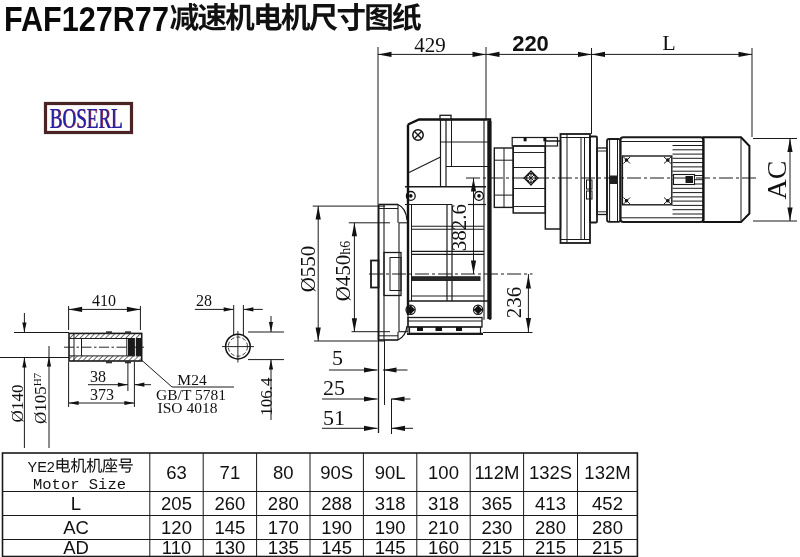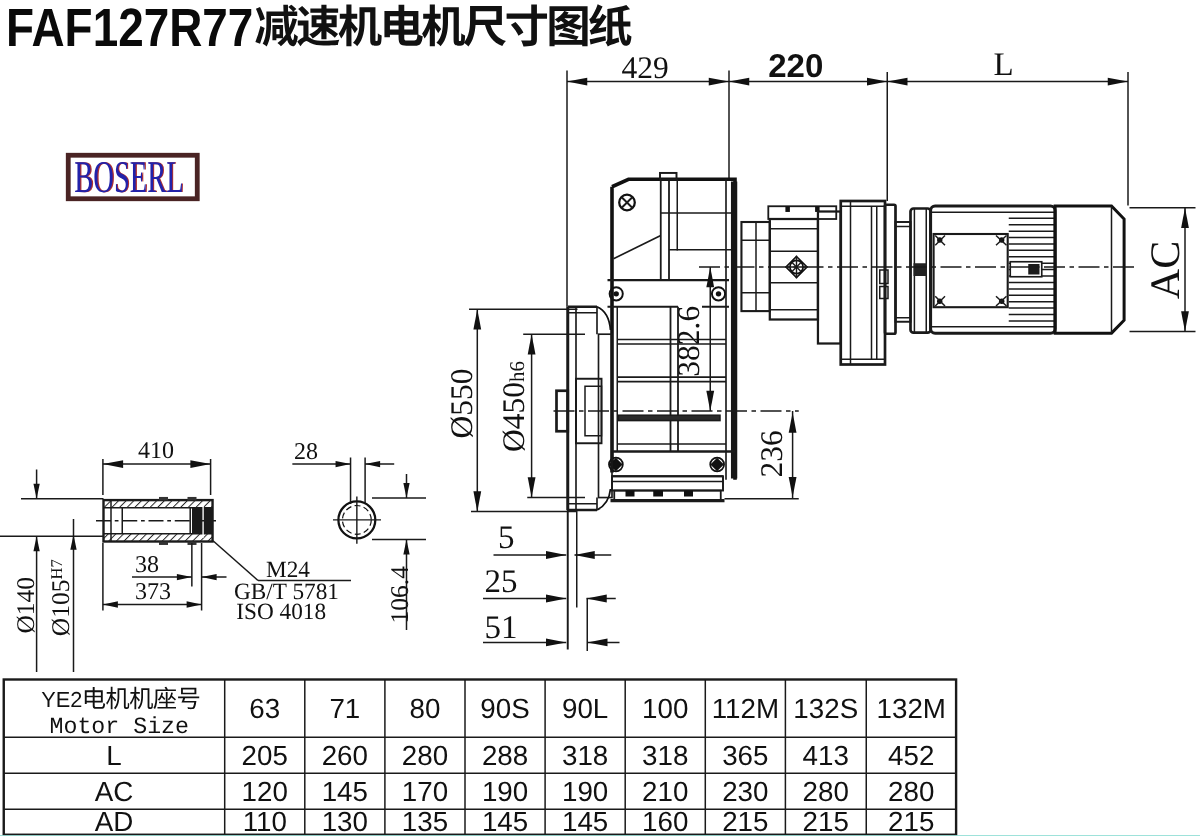--- a/index.html
+++ b/index.html
@@ -1,18 +1,18 @@
 <!DOCTYPE html>
 <html><head>
 <meta charset="utf-8">
 <title>FAF127R77</title>
 <style>
 html,body{margin:0;padding:0;background:#fff;-webkit-font-smoothing:antialiased;}
 svg{filter:blur(0.28px);}
-#page{position:relative;width:800px;height:557px;background:#14b8a6;overflow:hidden;}
+#page{position:relative;width:800px;height:557px;background:#0369a1;overflow:hidden;}
 </style>
 </head>
 <body>
 
 <div id="page">
 
 <svg width="800" height="557" viewBox="0 0 800 557">
 <defs>
 <pattern id="hatch" patternUnits="userSpaceOnUse" width="3.6" height="3.6" patternTransform="rotate(45)">
 <line x1="0" y1="0" x2="0" y2="3.6" stroke="#222" stroke-width="1.3"></line>

